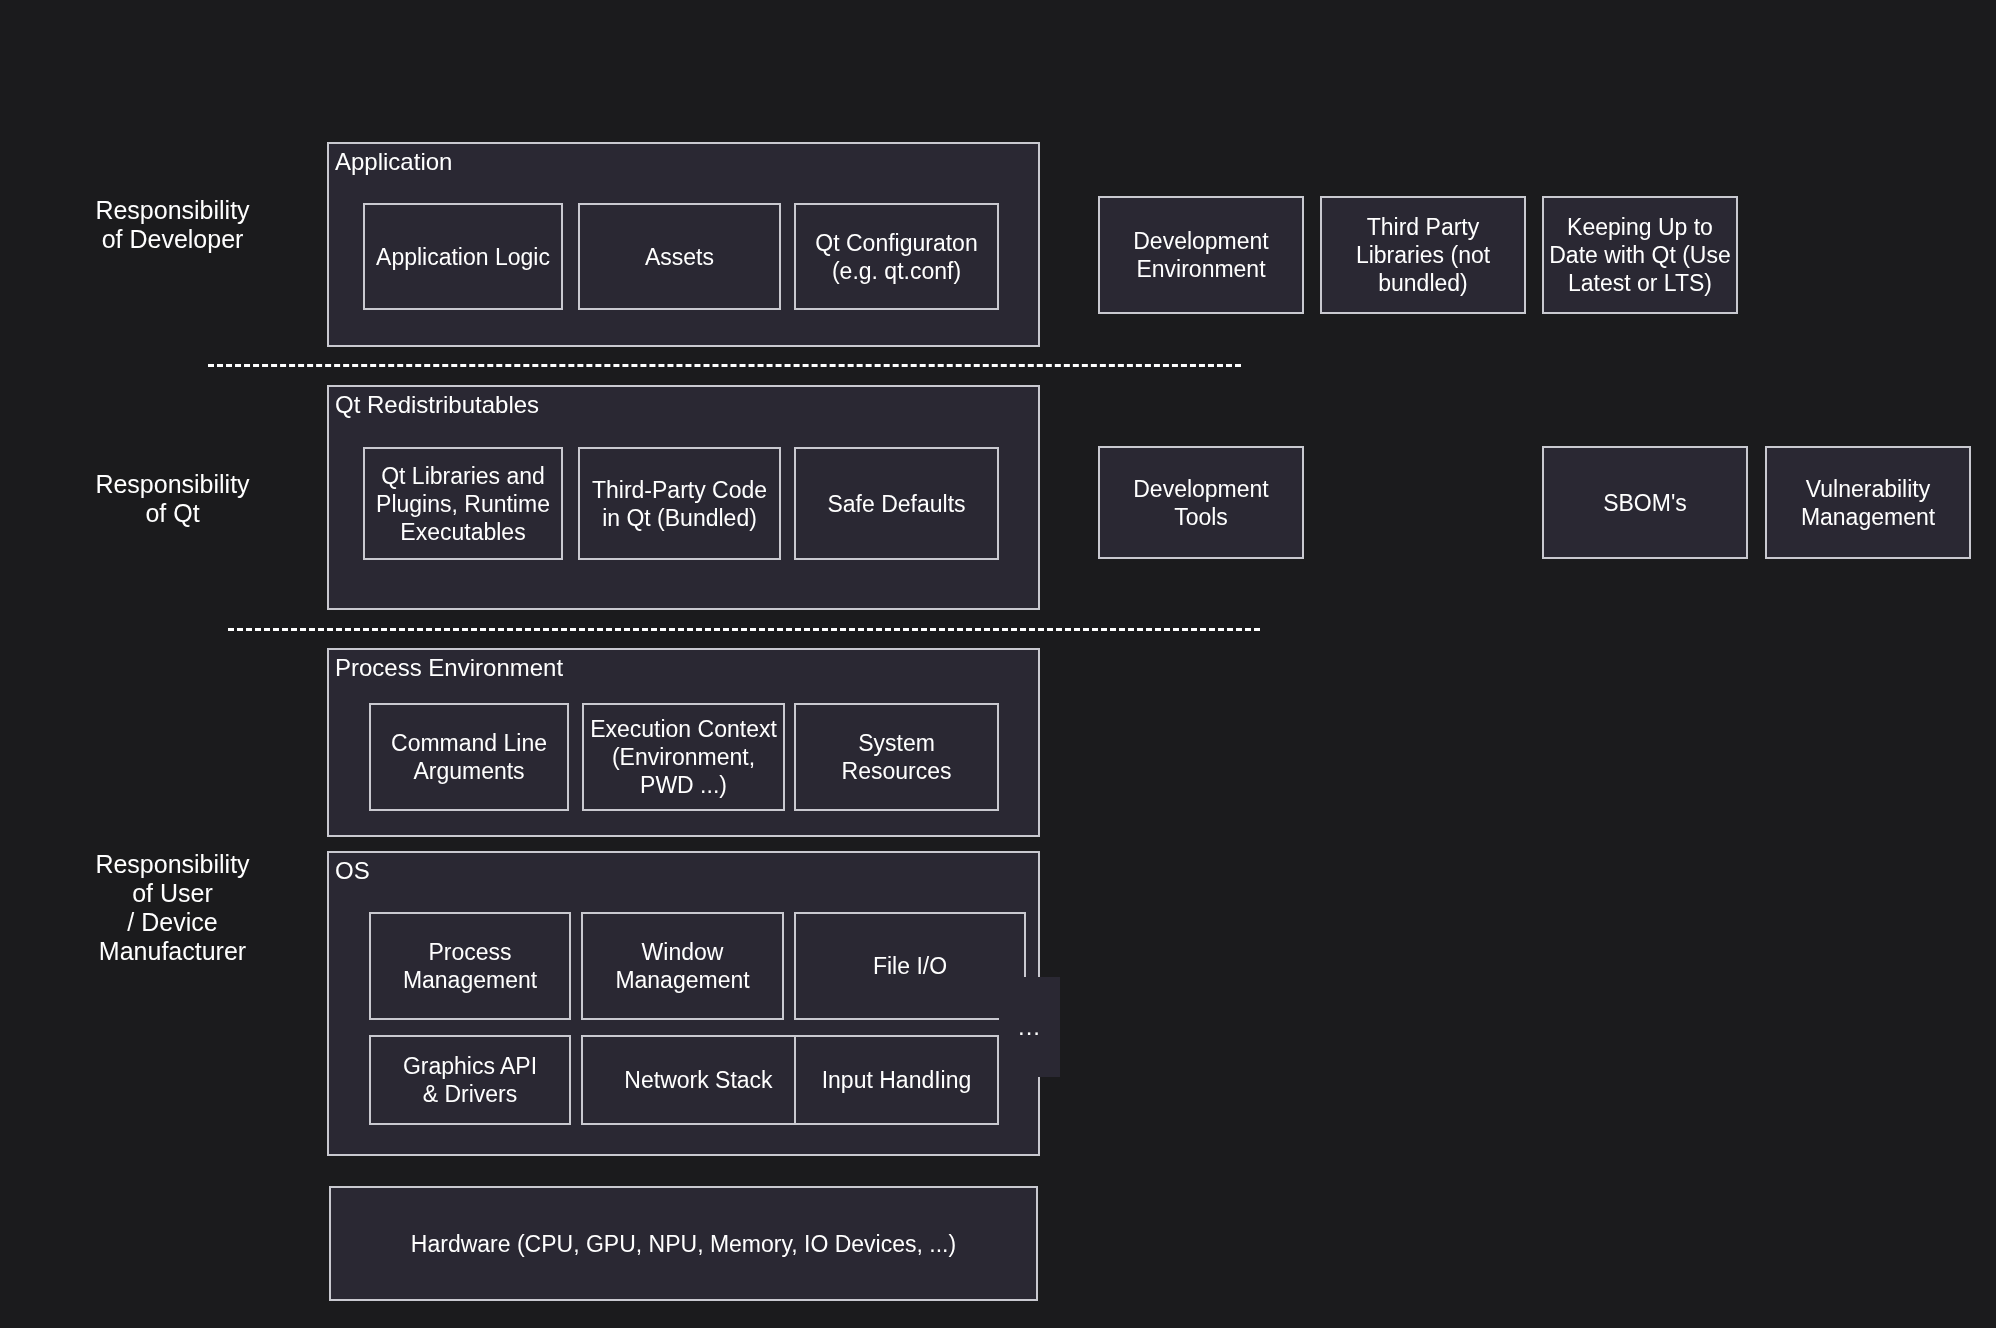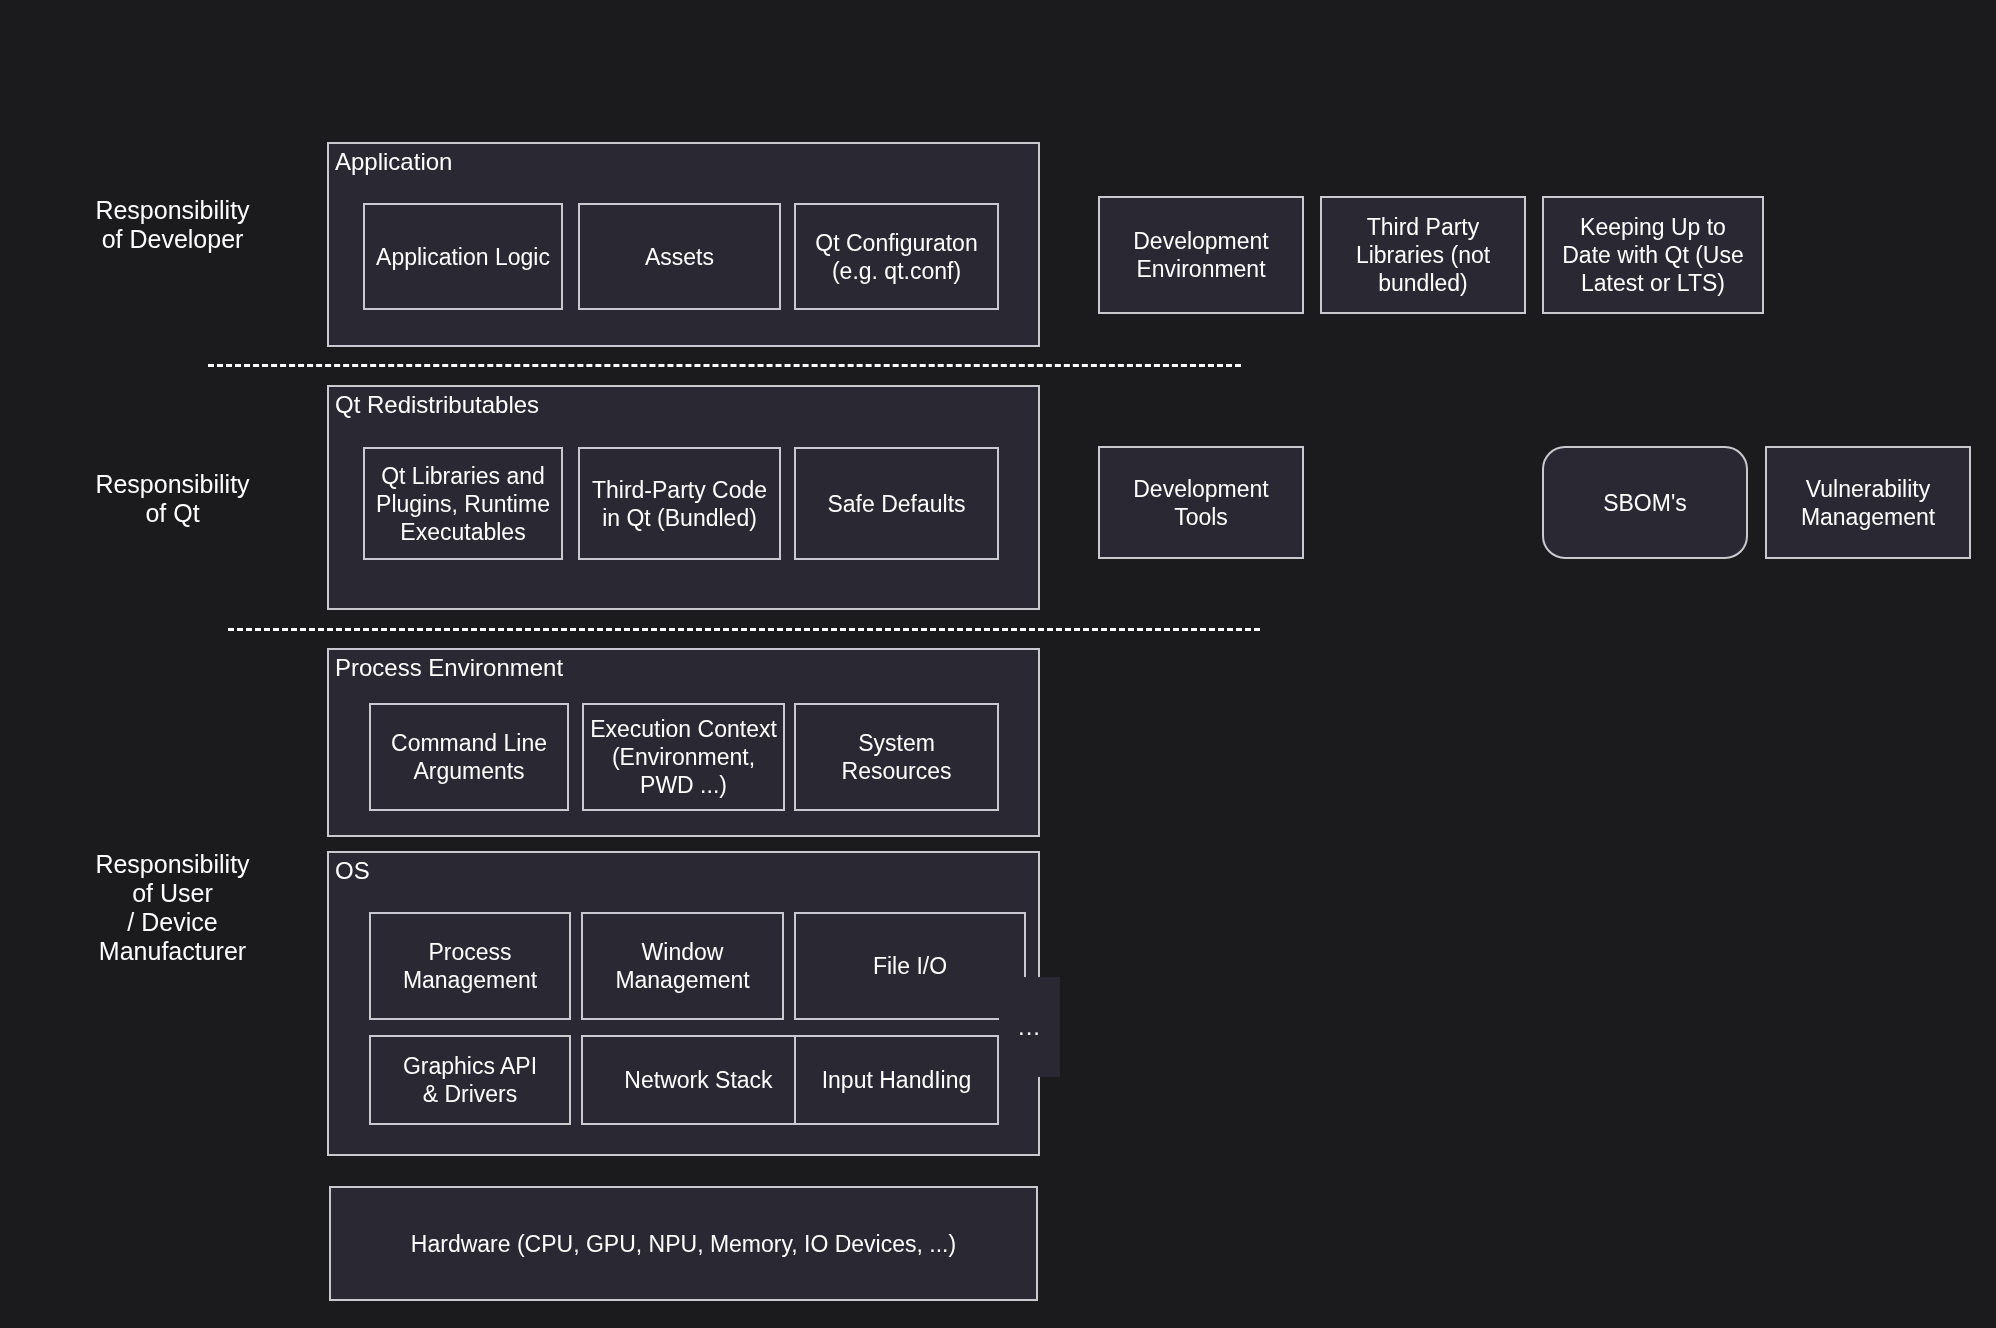--- a/index.html
+++ b/index.html
@@ -86,39 +86,39 @@
   <div class="node leaf" style="left:363px;top:203px;width:200px;height:107px;white-space:pre-line;">Application Logic</div>
   <div class="node leaf" style="left:578px;top:203px;width:203px;height:107px;white-space:pre-line;">Assets</div>
   <div class="node leaf" style="left:794px;top:203px;width:205px;height:107px;white-space:pre-line;">Qt Configuraton
 (e.g. qt.conf)</div>
 
   <div class="node leaf" style="left:1098px;top:196px;width:206px;height:118px;white-space:pre-line;">Development
 Environment</div>
   <div class="node leaf" style="left:1320px;top:196px;width:206px;height:118px;white-space:pre-line;">Third Party
 Libraries (not
 bundled)</div>
-  <div class="node leaf" style="left:1542px;top:196px;width:222px;height:118px;white-space:pre-line;">Keeping Up to
+  <div class="node leaf" style="left:1542px;top:196px;width:196px;height:118px;white-space:pre-line;">Keeping Up to
 Date with Qt (Use
 Latest or LTS)</div>
 
   <div class="divider" style="left:208px;top:364px;width:1033px;"></div>
 
   <div class="node group" style="left:327px;top:385px;width:713px;height:225px;">
     <div class="group-title">Qt Redistributables</div>
   </div>
   <div class="node leaf" style="left:363px;top:447px;width:200px;height:113px;white-space:pre-line;">Qt Libraries and
 Plugins, Runtime
 Executables</div>
   <div class="node leaf" style="left:578px;top:447px;width:203px;height:113px;white-space:pre-line;">Third-Party Code
 in Qt (Bundled)</div>
   <div class="node leaf" style="left:794px;top:447px;width:205px;height:113px;white-space:pre-line;">Safe Defaults</div>
 
   <div class="node leaf" style="left:1098px;top:446px;width:206px;height:113px;white-space:pre-line;">Development
 Tools</div>
-  <div class="node leaf" style="left:1542px;top:446px;width:206px;height:113px;white-space:pre-line;border-radius:23px;">SBOM's</div>
+  <div class="node leaf" style="left:1542px;top:446px;width:206px;height:113px;white-space:pre-line;">SBOM's</div>
   <div class="node leaf" style="left:1765px;top:446px;width:206px;height:113px;white-space:pre-line;">Vulnerability
 Management</div>
 
   <div class="divider" style="left:228px;top:628px;width:1032px;"></div>
 
   <div class="node group" style="left:327px;top:648px;width:713px;height:189px;">
     <div class="group-title">Process Environment</div>
   </div>
   <div class="node leaf" style="left:369px;top:703px;width:200px;height:108px;white-space:pre-line;">Command Line
 Arguments</div>

